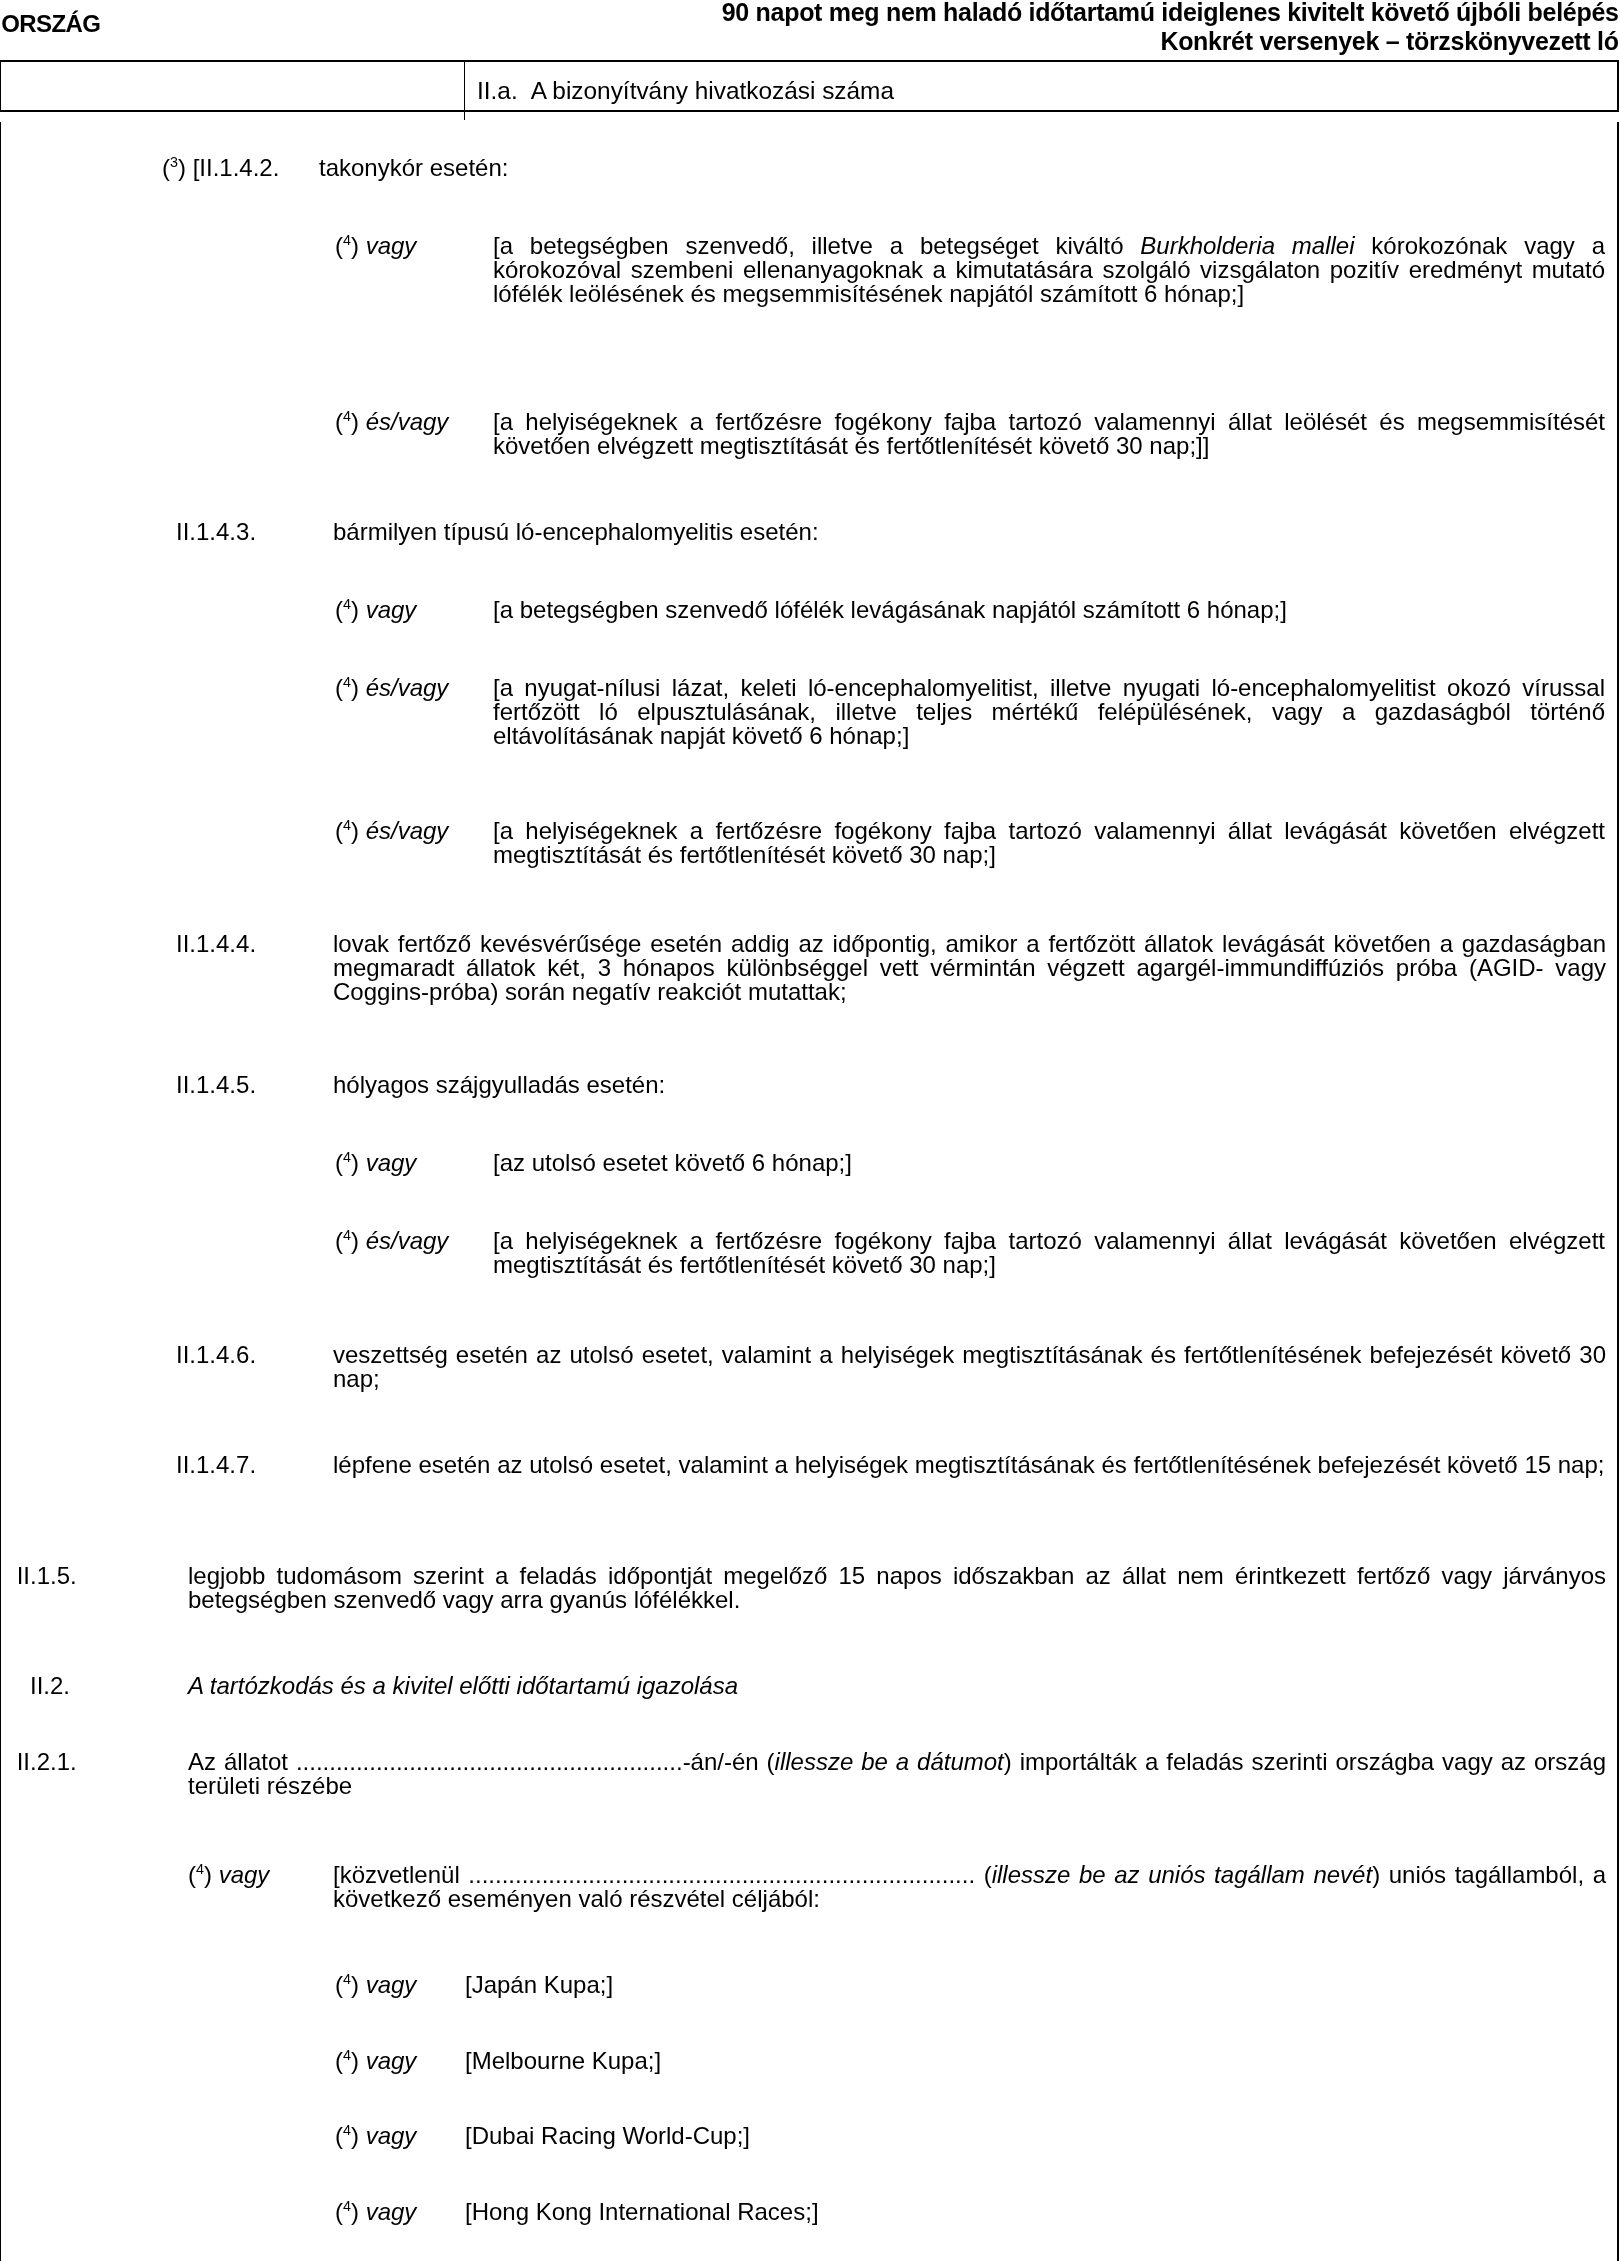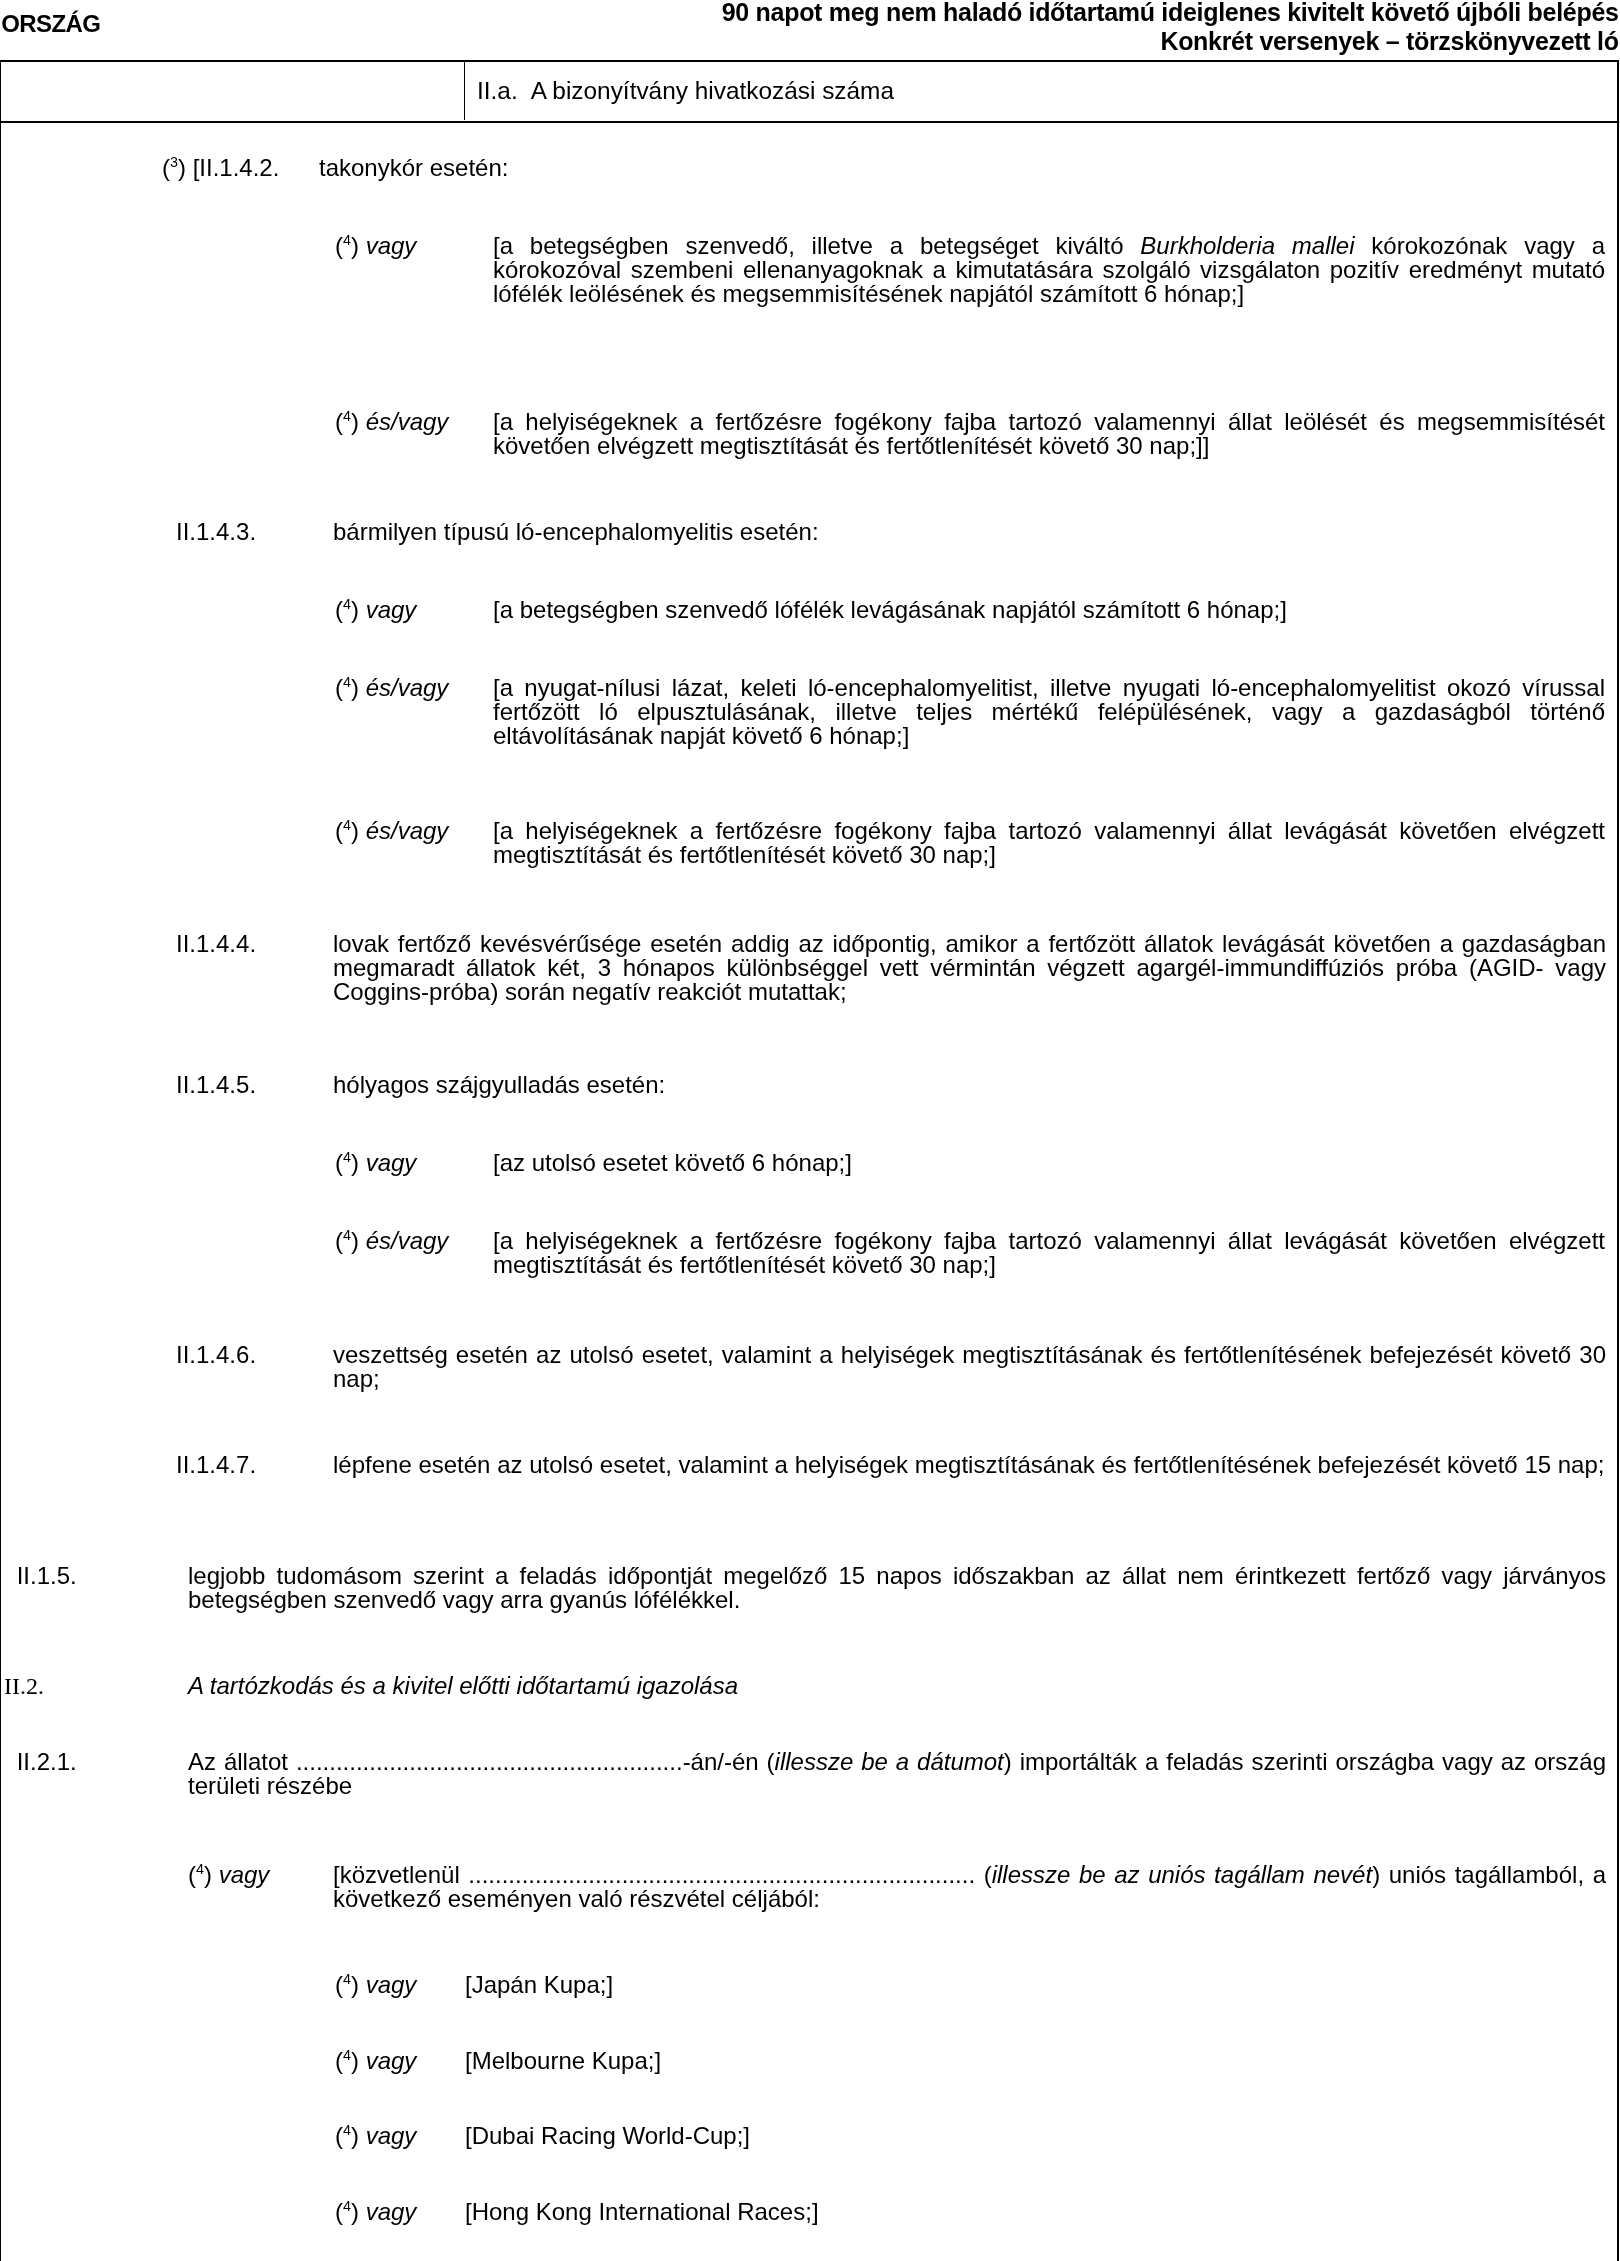--- a/index.html
+++ b/index.html
@@ -2,21 +2,21 @@
 <html style="font-size:9.5px"><head>
 <meta charset="utf-8">
 <style>
   html, body { margin:0; padding:0; background:#ffffff; }
   body { width:1621px; height:2261px; position:relative; overflow:hidden;
          font-family:"Liberation Sans", sans-serif; color:#000; }
   .hdr-country { position:absolute; left:1.2px; top:9.5px; font-weight:bold; font-size:24px; letter-spacing:-0.6px; }
   .hdr-title { position:absolute; right:2.4px; font-weight:bold; font-size:25px; text-align:right; white-space:nowrap; letter-spacing:-0.3px; }
   .hdr-title.l1 { top:-2.4px; }
   .hdr-title.l2 { top:27.4px; }
-  .ref-table { position:absolute; left:0; top:60px; width:1619px; height:63px;
+  .ref-table { position:absolute; left:0; top:60px; width:1619px; height:52px;
                border-top:2.4px solid #000; border-bottom:2.4px solid #000; border-left:1.8px solid #000; border-right:2.4px solid #000; box-sizing:border-box; }
   .ref-cell { position:absolute; top:0; height:58px; box-sizing:border-box; display:flex; align-items:center; font-size:24.4px; }
   .ref-cell.c0 { left:0; width:463px; }
   .ref-cell.c1 { left:463px; width:590px; border-left:1.8px solid #000; padding-left:12px; }
   .ref-cell.c2 { left:1052px; width:565px; border-left:1.8px solid #000; padding-left:12px; }
   .ref-cell .code { margin-right:13px; }
   .body-box { position:absolute; left:0; top:122px; width:1619px; height:2146px;
               border-left:1.8px solid #000; border-right:2.4px solid #000; box-sizing:border-box; }
   .row { position:absolute; font-size:24px; line-height:24px; }
   .lbl { position:absolute; white-space:nowrap; }
@@ -100,21 +100,21 @@
   <span class="lbl" style="left:176px;">II.1.4.7.</span>
   <div class="txt" style="left:333px; width:1273px;">lépfene esetén az utolsó esetet, valamint a helyiségek megtisztításának és fertőtlenítésének befejezését követő 15 nap;</div>
 </div>
 
 <div class="row" style="top:1564px; left:0; width:1619px;">
   <span class="lbl" style="left:16.7px;">II.1.5.</span>
   <div class="txt" style="left:188px; width:1418px;">legjobb tudomásom szerint a feladás időpontját megelőző 15 napos időszakban az állat nem érintkezett fertőző vagy járványos betegségben szenvedő vagy arra gyanús lófélékkel.</div>
 </div>
 
 <div class="row" style="top:1674px; left:0; width:1619px;">
-  <span class="lbl" style="left:4px;font-family:Liberation Serif, serif;">II.2.</span>
+  <span class="lbl" style="left:30px;">II.2.</span>
   <i class="lbl" style="left:188px;">A tartózkodás és a kivitel előtti időtartamú igazolása</i>
 </div>
 
 <div class="row" style="top:1750px; left:0; width:1619px;">
   <span class="lbl" style="left:16.7px;">II.2.1.</span>
   <div class="txt" style="left:188px; width:1418px; text-align-last:left;"><span>Az állatot </span><span class="dots">..........................................................</span><span>-án/-én (</span><i>illessze be a dátumot</i><span>) importálták a feladás szerinti országba vagy az ország területi részébe</span></div>
 </div>
 <div class="row" style="top:1863px; left:0; width:1619px;">
   <span class="lbl" style="left:188px;">(<sup>4</sup>) <i>vagy</i></span>
   <div class="txt" style="left:333px; width:1273px;"><span>[közvetlenül </span><span class="dots">............................................................................</span><span> (</span><i>illessze be az uniós tagállam nevét</i><span>) uniós tagállamból, a következő eseményen való részvétel céljából:</span></div>

